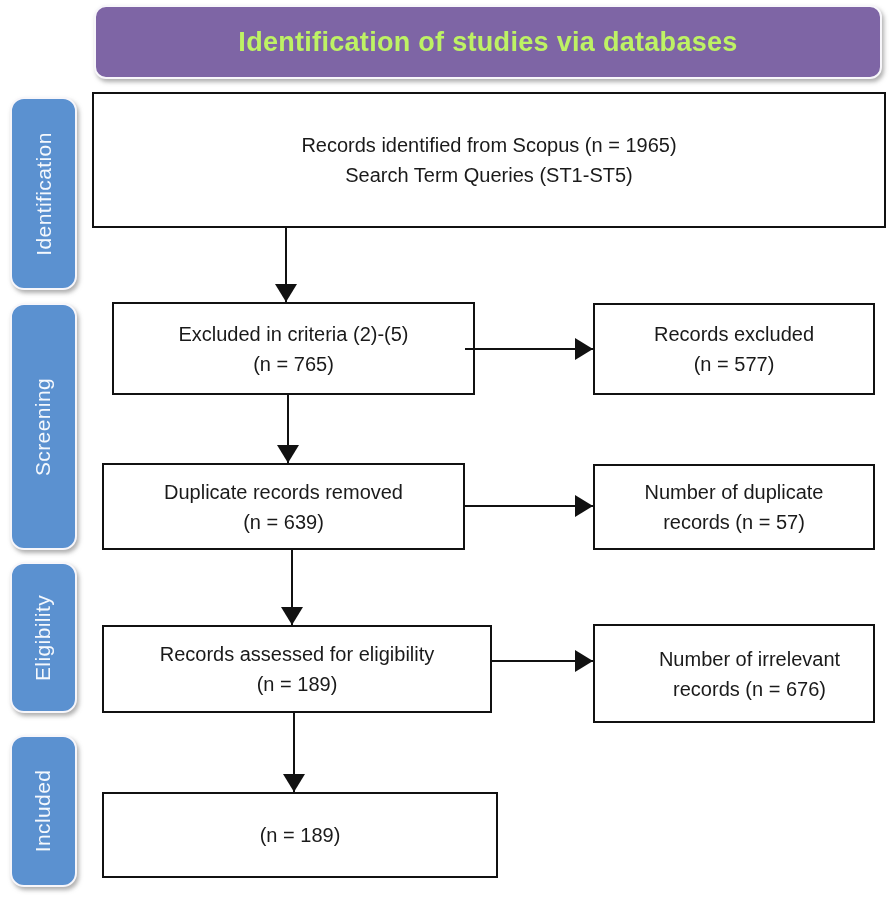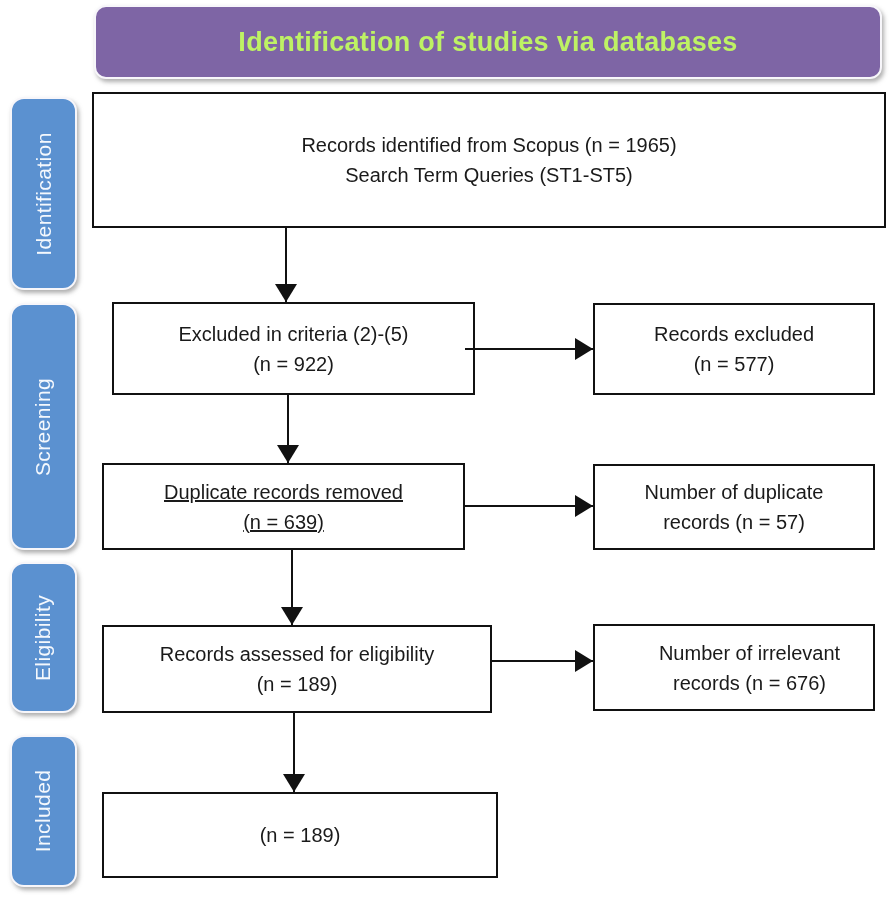--- a/index.html
+++ b/index.html
@@ -63,26 +63,26 @@
     border: 2px solid #111111;
     display: flex; flex-direction: column;
     align-items: center; justify-content: center;
     text-align: center;
     box-sizing: border-box;
     font-size: 20px;
     line-height: 1.5;
   }
   .box-records-identified  { left: 92px;  top: 92px;  width: 794px; height: 136px; }
   .box-excluded-criteria   { left: 102px; top: 302px; width: 363px; height: 93px; margin-left: 10px;  }
-  .box-duplicates-removed  { left: 102px; top: 463px; width: 363px; height: 87px; text-decoration: underline;  }
+  .box-duplicates-removed  { left: 102px; top: 463px; width: 363px; height: 87px;  }
   .box-assessed            { left: 102px; top: 625px; width: 390px; height: 88px; text-align: center;  }
   .box-included            { left: 102px; top: 792px; width: 396px; height: 86px;  }
   .box-records-excluded    { left: 593px; top: 303px; width: 282px; height: 92px;  }
   .box-duplicate-count     { left: 593px; top: 464px; width: 282px; height: 86px;  }
-  .box-irrelevant-count    { left: 593px; top: 624px; width: 282px; height: 87px; padding-left: 31px;  }
+  .box-irrelevant-count    { left: 593px; top: 624px; width: 282px; height: 99px; padding-left: 31px;  }
 
   
   .arrow-v {
     position: absolute;
     width: 2px;
     background: #111111;
   }
   .arrow-v::after {
     content: '';
     position: absolute;
@@ -138,21 +138,21 @@
     <span class="rot">Included</span>
   </div>
 
   <div class="box box-records-identified">
     <div>Records identified from Scopus (n = 1965)</div>
     <div>Search Term Queries (ST1-ST5)</div>
   </div>
 
   <div class="box box-excluded-criteria">
     <div>Excluded in criteria (2)-(5)</div>
-    <div>(n = 922)</div>
+    <div>(n = 765)</div>
   </div>
 
   <div class="box box-duplicates-removed">
     <div>Duplicate records removed</div>
     <div>(n = 639)</div>
   </div>
 
   <div class="box box-assessed">
     <div>Records assessed for eligibility</div>
     <div>(n = 189)</div>

